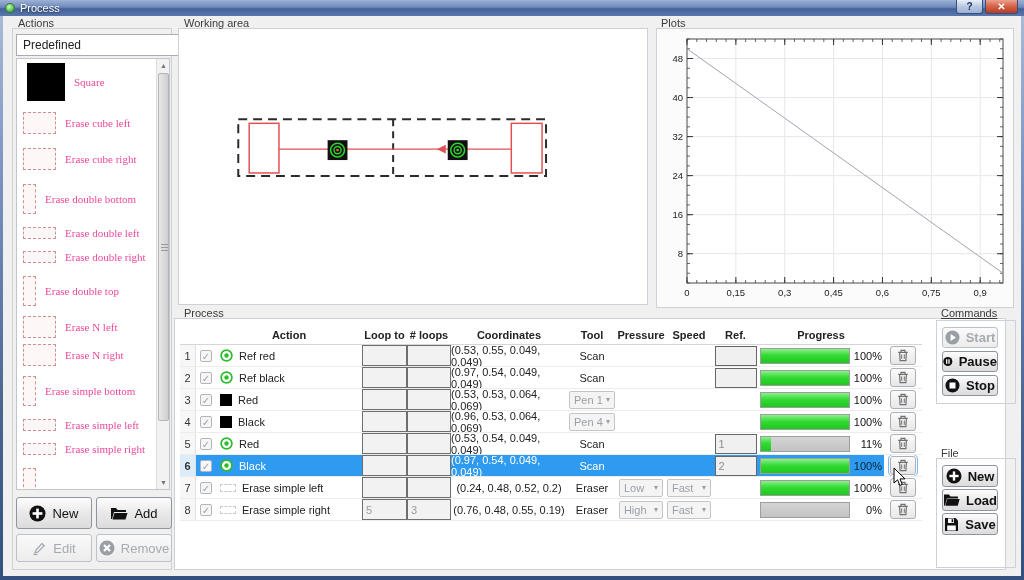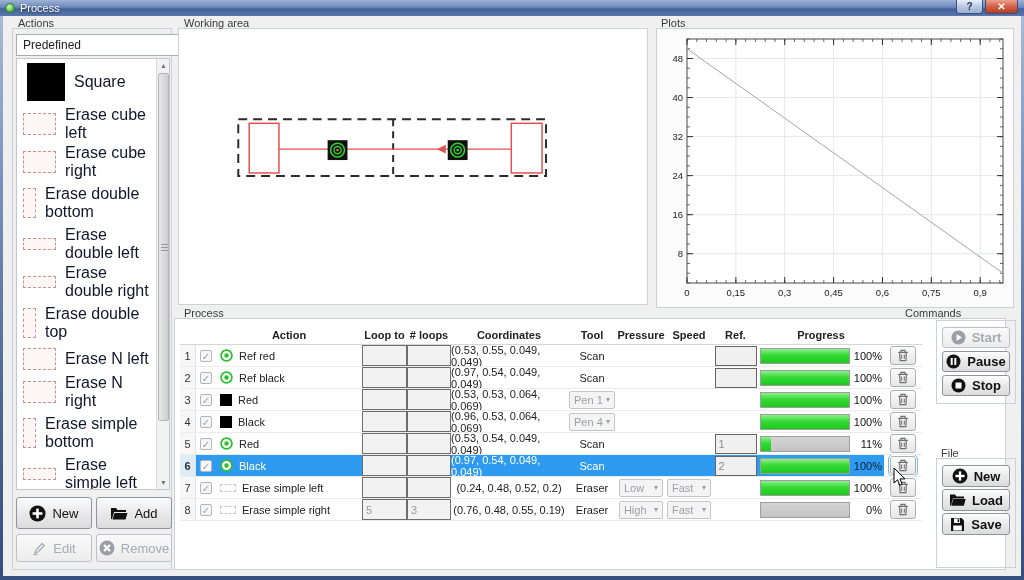--- a/index.html
+++ b/index.html
@@ -33,21 +33,21 @@
     border:1px solid #a8adb4; display:flex; align-items:center; justify-content:space-between;
     padding:0 6px; font-size:12px; color:#222; }
   .alist { position:absolute; left:16px; top:58px; width:154px; height:432px; background:#fff;
     border:1px solid #c2c6cc; overflow:hidden; }
   .litem { display:flex; align-items:center; padding:1px 2px 1px 6px; }
   .lic { flex:none; margin-right:9px; }
   .ic-sq { width:38px; height:38px; background:#000; margin-left:4px; }
   .ic-h { width:33px; height:12px; border:1px dashed #cf9090; background:#fdf7f7; }
   .ic-v { width:13px; height:30px; border:1px dashed #cf9090; background:#fdf7f7; }
   .ic-m { width:33px; height:22px; border:1px dashed #cf9090; background:#fdf7f7; }
-  .llabel { font-size:16px; color:#0f172a; }
+  .llabel { font-size:11px; color:#ec4899;font-family:Liberation Serif, serif; }
   .vscroll { position:absolute; right:0; top:0; width:13px; height:100%; background:#f2f2f2; border-left:1px solid #dcdcdc; }
   .varrow { position:absolute; left:0; width:13px; height:13px; font-size:7px; color:#777; text-align:center; line-height:13px; }
   .vthumb { position:absolute; left:1px; top:14px; width:11px; height:348px; background:linear-gradient(90deg,#e8e8e8,#cfcfcf); border:1px solid #b5b5b5; border-radius:2px; }
   .vgrip { position:absolute; left:2px; top:170px; width:7px; height:1px; background:#999; box-shadow:0 3px 0 #999,0 6px 0 #999; }
   .pbtn { position:absolute; border:1px solid #8e959e; border-radius:3px;
     background:linear-gradient(180deg,#fdfdfd,#e9e9e9 50%,#dcdcdc); display:flex; align-items:center;
     justify-content:center; gap:6px; font-size:13px; color:#111; cursor:default; }
   .pbtn.disabled { color:#a6abb2; border-color:#bcc1c8; background:linear-gradient(180deg,#fafafa,#ececec); }
   
   .workcanvas { position:absolute; left:0; top:0; width:100%; height:100%; }
@@ -76,21 +76,21 @@
   .ptrack { flex:1; height:16px; border:1px solid #9e9e9e; background:linear-gradient(180deg,#d4d4d4,#c3c3c3); }
   .pfill { height:100%; background:linear-gradient(180deg,#8df08d 0%,#35da35 45%,#1ec81e 100%); }
   .pct { width:32px; text-align:right; font-size:11px; color:#111; }
   .trashbtn { width:26px; height:19px; border:1px solid #aab0b6; border-radius:3px;
     background:linear-gradient(180deg,#fbfbfb,#e7e7e7); display:flex; align-items:center; justify-content:center; cursor:default; }
   .trashbtn.focus { outline:1px solid #7ab8f5; outline-offset:1px; }
   .trow.sel .c:not(.trashc):not(.num) { background:#2f9bf0; color:#fff; }
   .trow.sel .c.num { background:#ddecf9; font-weight:bold; }
   .trow.sel .pct { color:#0a2030; }
   
-  .cmdbtn { position:absolute; left:5px; width:68px; height:21px; font-weight:bold; }
+  .cmdbtn { position:absolute; left:5px; width:56px; height:21px; font-weight:bold; }
   .cursor { position:absolute; left:893px; top:468px; z-index:9; }
 </style>
 </head>
 <body>
 
 <div class="titlebar">
   <span class="appicon"></span>
   <span class="apptitle">Process</span>
 </div>
 <div class="tbtn helpbtn">?</div>
@@ -751,21 +751,21 @@
                 <path d="M1.2 3.3 h9.6 M4 3 V1.4 h4 V3 M2.6 3.5 l.5 8.2 h5.8 l.5-8.2" fill="none" stroke="#6f6f6f" stroke-width="1.2"></path>
                 <path d="M4.7 5.4 v4.4 M7.3 5.4 v4.4" stroke="#6f6f6f" stroke-width="1"></path>
               </svg>
             </button>
           </div>
         </div>
       </div>
   </div>
 </div>
 
-<div class="gblabel" style="left:905px; top:307px;">Commands</div>
+<div class="gblabel" style="left:941px; top:307px;text-decoration:underline;">Commands</div>
 <div class="panel gray" style="left:936px; top:320px; width:80px; height:84px;">
   <div class="pbtn cmdbtn disabled" style="top:6px;">
     <svg width="15" height="15" viewBox="0 0 15 15">
         <circle cx="7.5" cy="7.5" r="7" fill="#9a9fa6"></circle>
         <polygon points="5.6,4 11,7.5 5.6,11" fill="#fff"></polygon>
       </svg>
     <span>Start</span>
   </div>
   <div class="pbtn cmdbtn" style="top:30px;">
     <svg width="15" height="15" viewBox="0 0 15 15">

